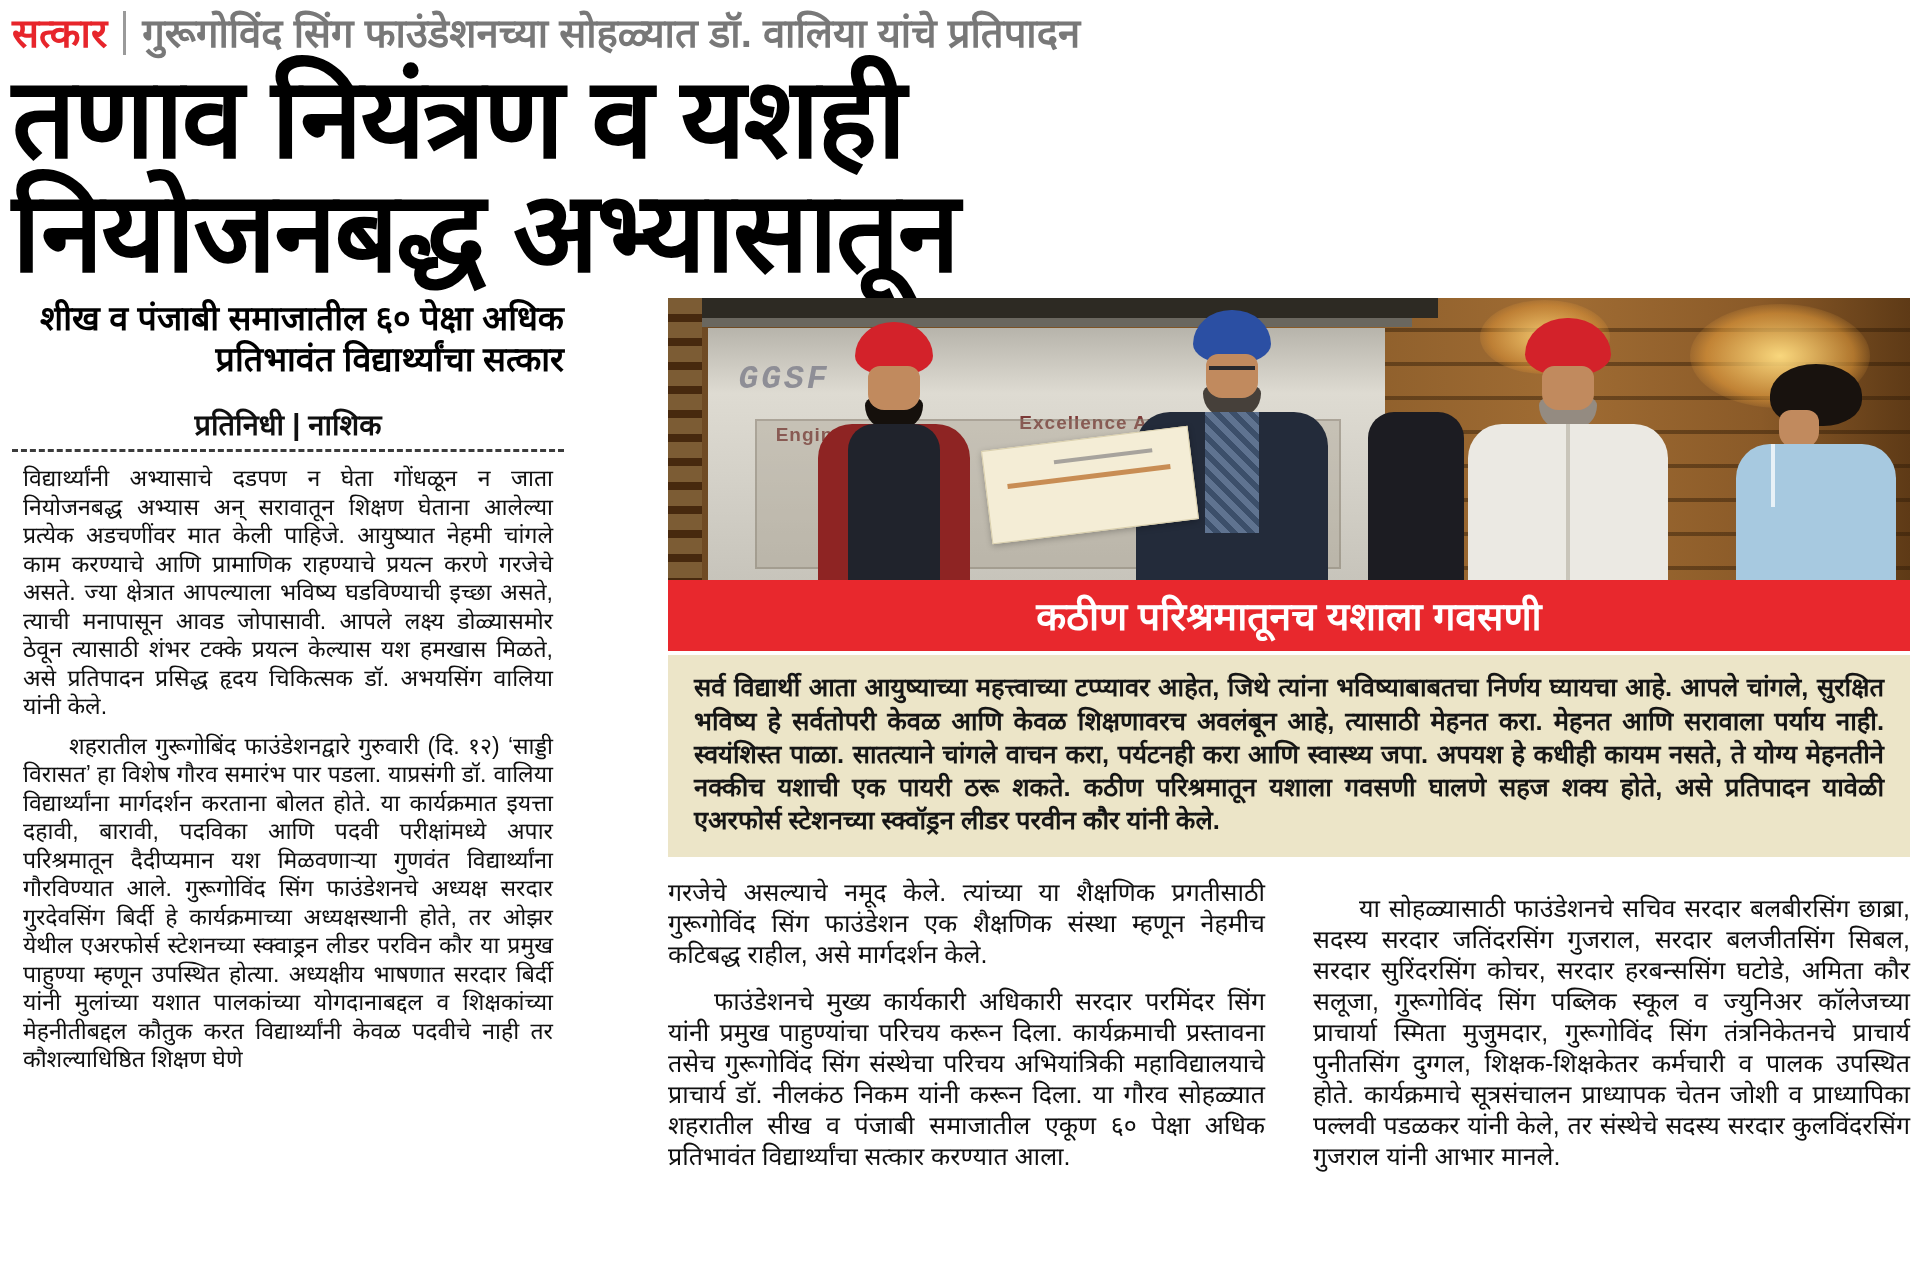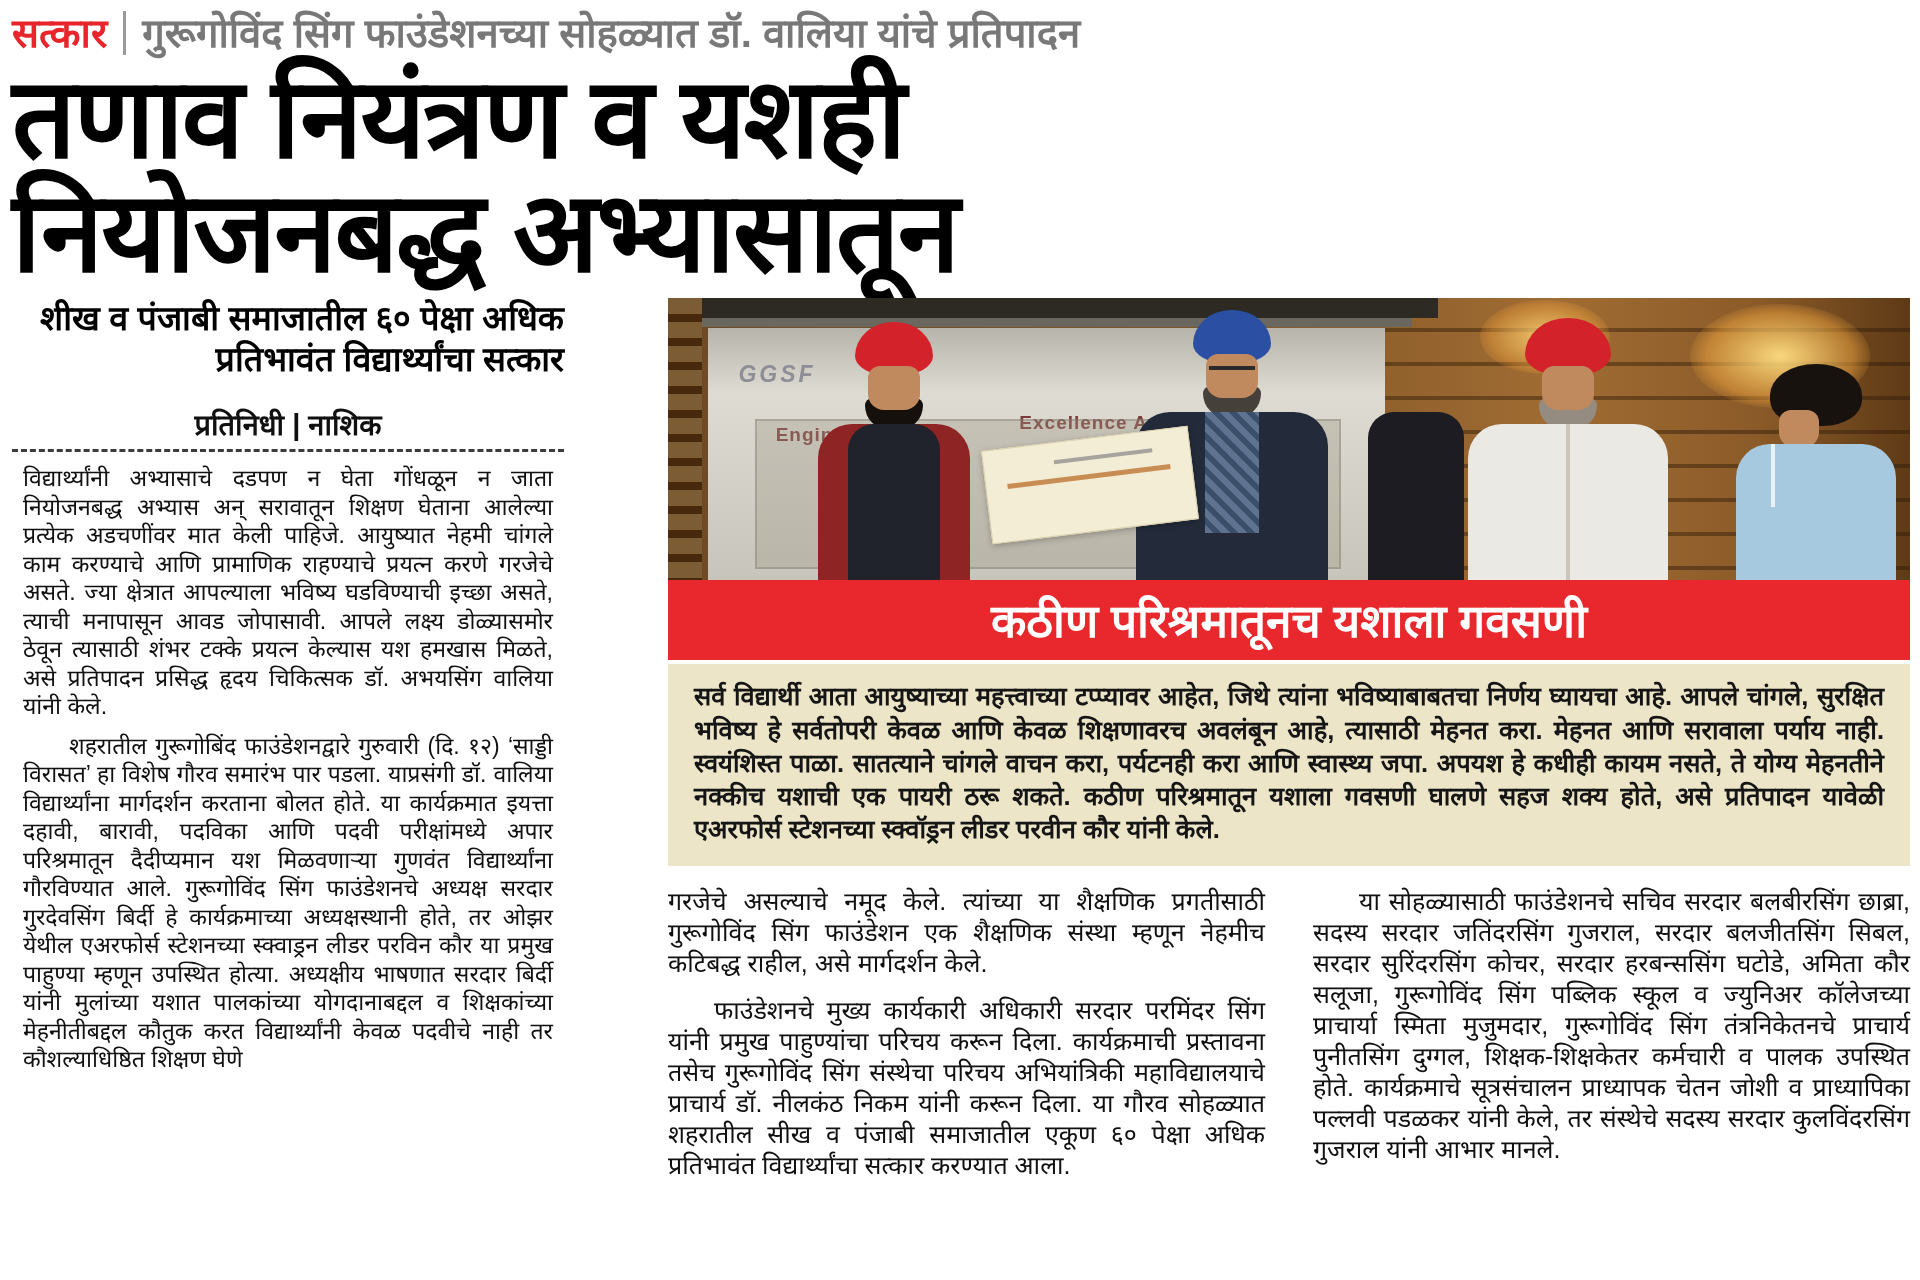--- a/index.html
+++ b/index.html
@@ -34,21 +34,21 @@
     background:repeating-linear-gradient(180deg,rgba(46,26,6,0) 0 30px,rgba(46,26,6,.45) 30px 34px);}
   .ph-glow{position:absolute;border-radius:50%;}
   .ph-glow.g1{right:40px;top:6px;width:180px;height:104px;background:radial-gradient(ellipse at center,rgba(255,222,130,.95),rgba(255,176,66,.45) 58%,rgba(255,176,66,0) 75%);}
   .ph-glow.g2{right:300px;top:2px;width:130px;height:74px;background:radial-gradient(ellipse at center,rgba(255,214,120,.85),rgba(255,170,60,.35) 60%,rgba(255,170,60,0) 78%);}
   .ph-ceiling{position:absolute;left:0;top:0;width:62%;height:20px;background:#2d2a23;}
   .ph-screenbar{position:absolute;left:24px;top:20px;width:58%;height:9px;background:#6a675f;}
   .ph-slats{position:absolute;left:0;top:0;width:34px;height:100%;background:repeating-linear-gradient(180deg,#7c5c34 0 16px,#47290e 16px 24px);}
   .ph-screen{position:absolute;left:40px;top:30px;width:54.5%;height:252px;
     background:linear-gradient(180deg,#b7b4ab 0%,#dedbd2 26%,#d4d1c8 60%,#c7c4bb 100%);}
   .ph-screen .slide{position:absolute;left:7%;top:36%;width:86%;height:58%;background:rgba(160,152,136,.35);border:2px solid rgba(120,112,96,.35);}
-  .ggsf{position:absolute;left:4.5%;top:13%;font-size:23px;font-weight:bold;font-style:italic;color:#8e8e96;letter-spacing:3px;}
+  .ggsf{position:absolute;left:4.5%;top:13%;font-size:33px;font-weight:bold;font-style:italic;color:#8e8e96;letter-spacing:3px;font-family:Liberation Mono, monospace;}
   .scrtxt{position:absolute;font-weight:bold;color:#7c3a38;font-size:19px;letter-spacing:1px;}
   .scrtxt.t1{left:10%;top:38%;}
   .scrtxt.t2{left:46%;top:33%;}
 
   .person{position:absolute;bottom:0;display:flex;flex-direction:column;align-items:center;}
   .person .turban{width:78px;height:54px;border-radius:50% 50% 46% 46% / 64% 64% 38% 38%;flex:none;}
   .person .face{width:52px;height:44px;background:#c18a5e;border-radius:12px 12px 16px 16px;margin-top:-10px;flex:none;position:relative;}
   .person .glasses{position:absolute;left:3px;top:12px;width:46px;height:4px;background:#2a2a2e;}
   .person .beard{width:58px;height:32px;border-radius:8px 8px 26px 26px;margin-top:-12px;flex:none;}
   .person .torso{flex:1;width:100%;border-radius:34px 34px 0 0;margin-top:-6px;position:relative;overflow:hidden;}
@@ -79,24 +79,24 @@
   .p4 .face{width:40px;height:38px;margin-top:-16px;margin-left:-34px;}
   .p4 .torso{background:#a7c9e0;margin-top:-4px;}
   .p4 .collar{position:absolute;left:22%;top:0;width:4px;height:46%;background:#e8f1f7;}
 
   .cert{position:absolute;left:318px;bottom:48px;width:206px;height:92px;background:#f4edd6;border:1px solid #d9cfad;transform:rotate(-7deg);z-index:4;box-shadow:0 2px 6px rgba(0,0,0,.25);}
   .cert .line{position:absolute;left:10%;top:38%;width:80%;height:5px;background:rgba(186,108,40,.75);}
   .cert .line2{position:absolute;left:34%;top:18%;width:48%;height:4px;background:rgba(90,90,100,.5);}
 
   
   .caption{font-size:30px;font-weight:bold;padding:8px 2px 10px 2px;color:#000;}
-  .banner{background:var(--banner_bg,#e8282d);color:#fff;text-align:center;font-weight:bold;font-size:46px;padding:8px 0 10px 0;}
+  .banner{background:var(--banner_bg,#e8282d);color:#fff;text-align:center;font-weight:bold;font-size:39px;padding:8px 0 10px 0;}
   .quote{background:var(--quote_bg,#ece5c8);margin-top:4px;padding:16px 26px 20px 26px;font-size:25.5px;font-weight:bold;line-height:1.3;text-align:justify;color:#151515;}
 
-  .bottom{display:flex;gap:48px;margin-top:20px;}
+  .bottom{display:flex;gap:48px;margin-top:20px;align-items:flex-end;}
   .bcol{flex:1;min-width:0;}
   .bcol p{font-size:25px;line-height:1.24;text-align:justify;margin:0;}
   .bcol p.indent{text-indent:46px;}
   .bcol p + p{margin-top:16px;}
 </style>
 </head>
 <body>
 
 <div class="page">
 

